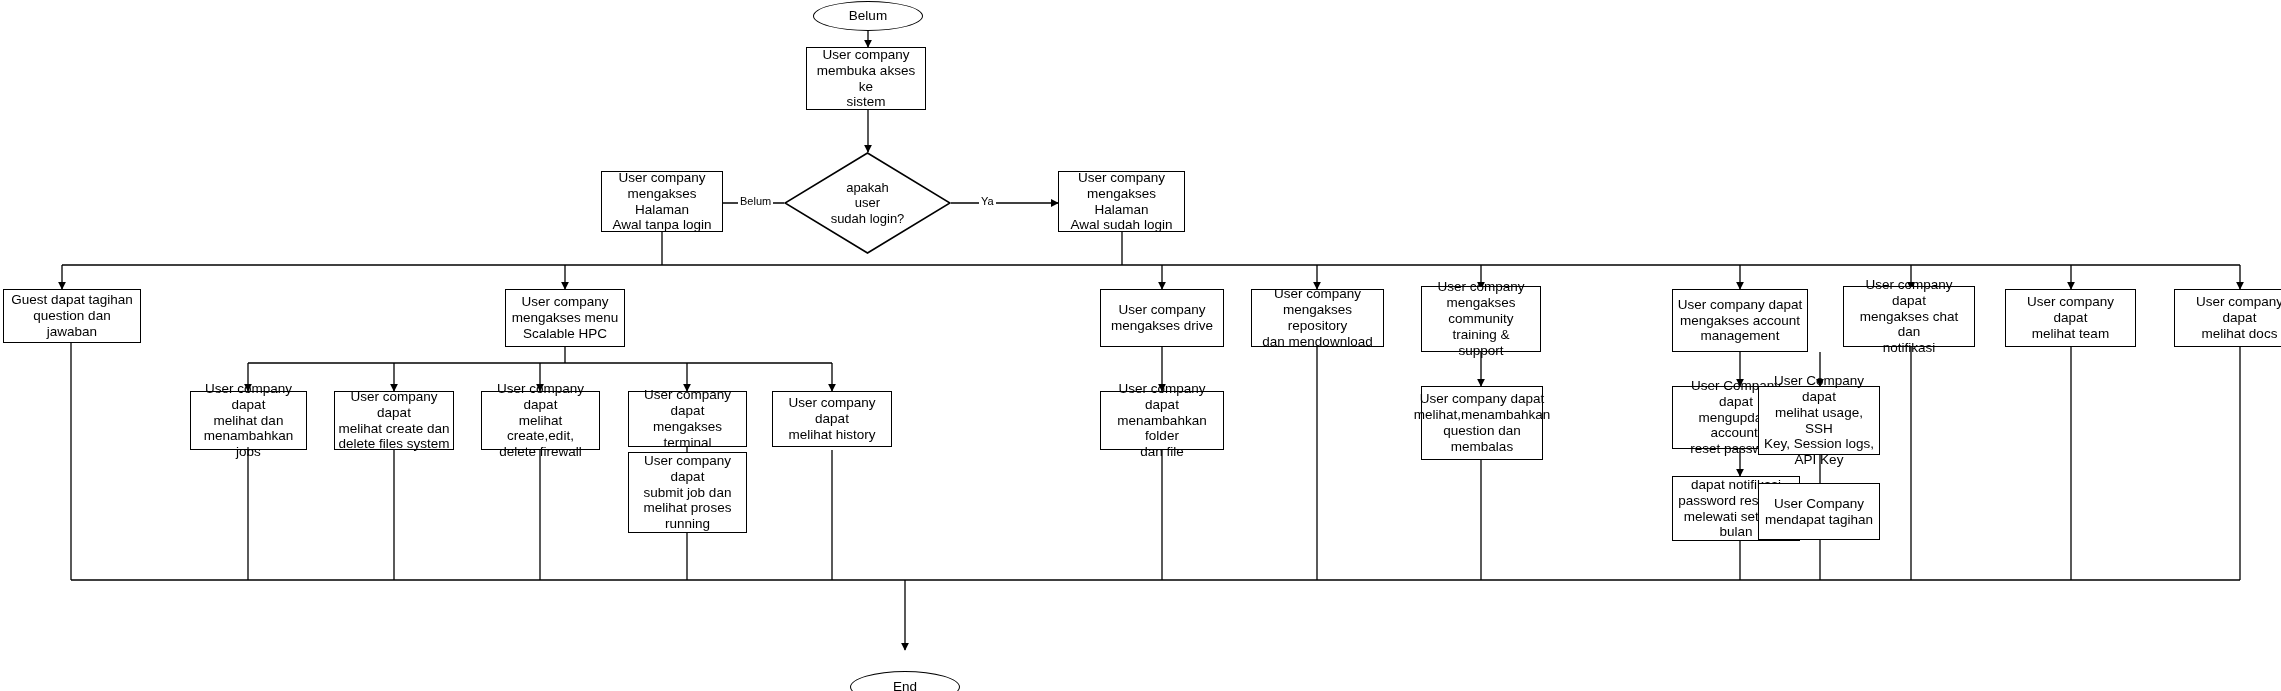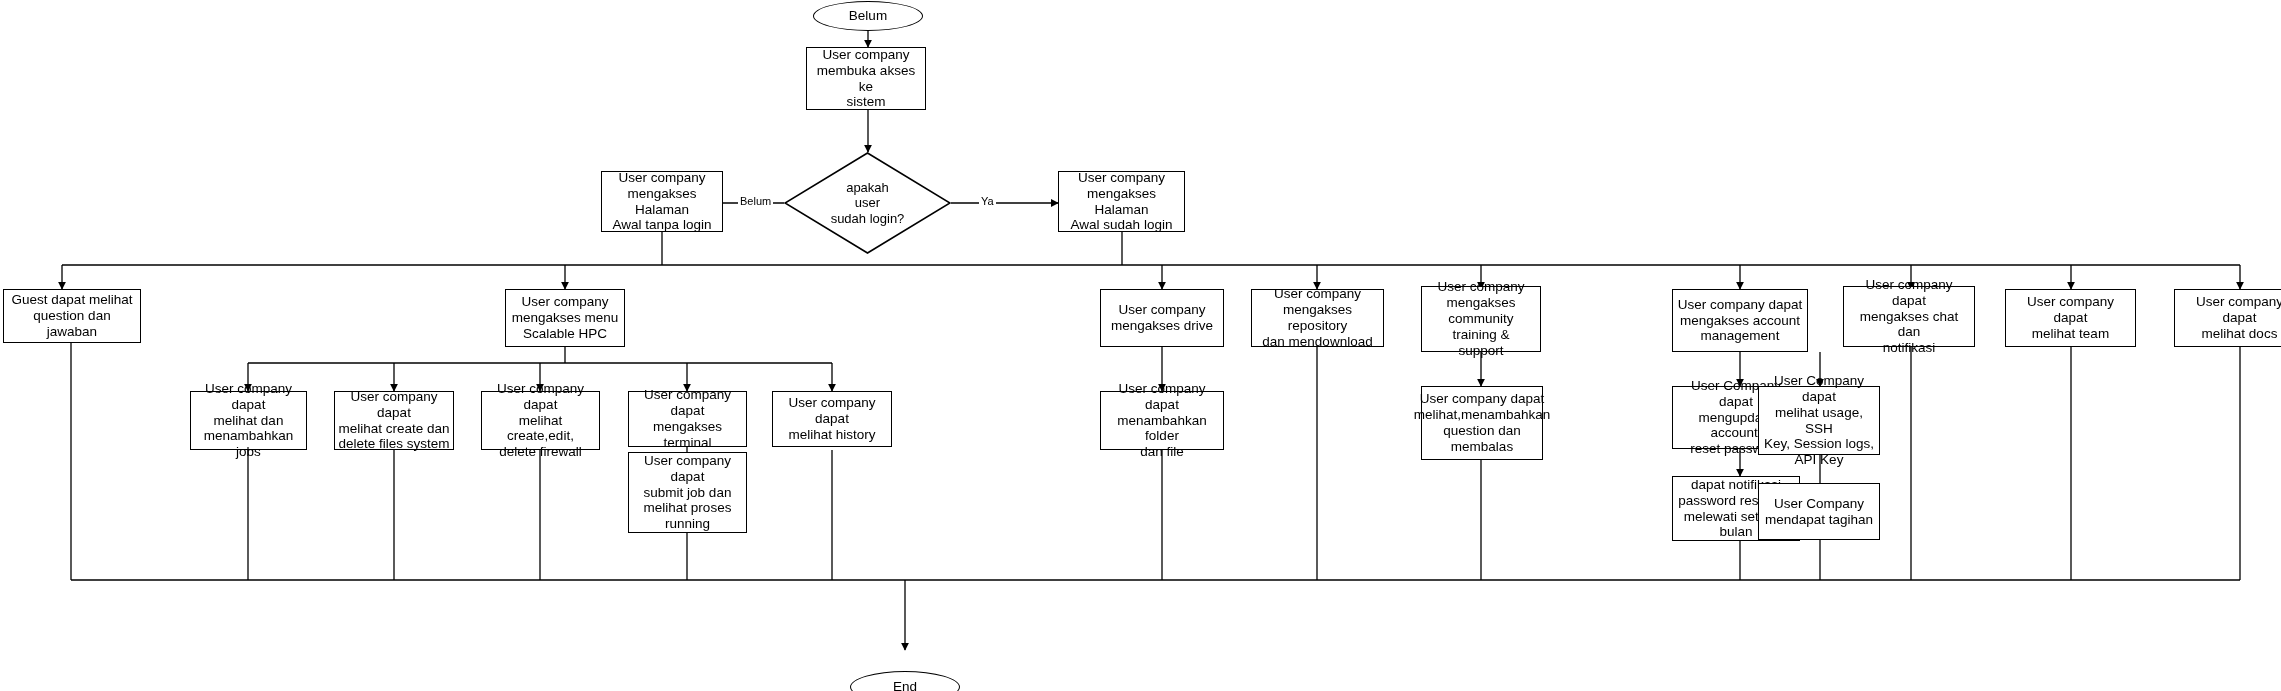--- a/index.html
+++ b/index.html
@@ -166,21 +166,21 @@
   <div class="edge-label" style="left:979px; top:196px;">Ya</div>
 
   <div class="node" style="left:601px; top:171px; width:122px; height:61px;">User company
 mengakses Halaman
 Awal tanpa login</div>
 
   <div class="node" style="left:1058px; top:171px; width:127px; height:61px;">User company
 mengakses Halaman
 Awal sudah login</div>
 
-  <div class="node" style="left:3px; top:289px; width:138px; height:54px;">Guest dapat melihat
+  <div class="node" style="left:3px; top:289px; width:138px; height:54px;">Guest dapat tagihan
 question dan jawaban</div>
 
   <div class="node" style="left:505px; top:289px; width:120px; height:58px;">User company
 mengakses menu
 Scalable HPC</div>
 
   <div class="node" style="left:1100px; top:289px; width:124px; height:58px;">User company
 mengakses drive</div>
 
   <div class="node" style="left:1251px; top:289px; width:133px; height:58px;">User company

